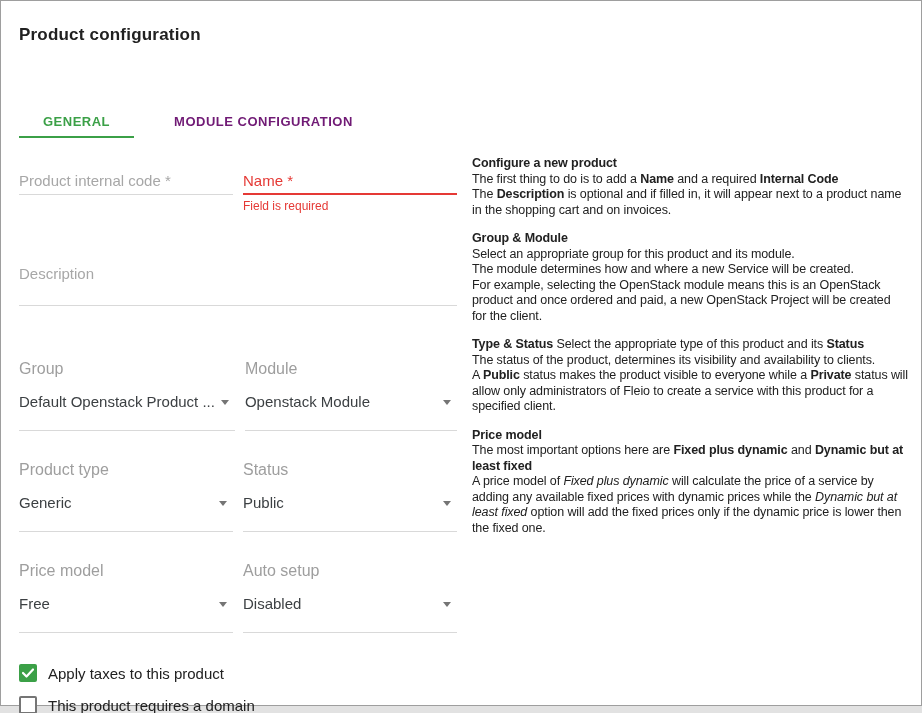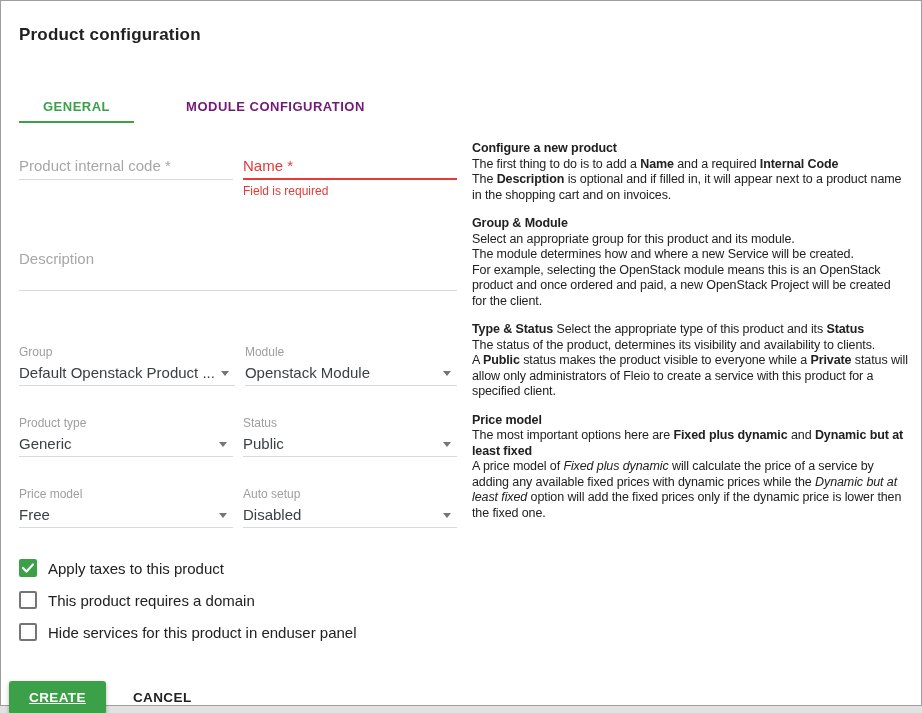--- a/index.html
+++ b/index.html
@@ -11,21 +11,21 @@
   }
   .dialog {
     width:922px; height:706px;
     background:#ffffff;
     border:1px solid #9e9e9e;
   }
   .page-title {
     padding:24px 1px 0 18px;
     font-size:17px; font-weight:700; color:#212121; letter-spacing:.2px;
   }
-  .tab-bar { margin:46px 0 0 18px; display:flex; gap:28px; }
+  .tab-bar { margin:61px 0 0 18px; display:flex; gap:16px; }
   .tab {
     height:32px; padding:0 24px;
     display:flex; align-items:center; justify-content:center;
     font-size:13px; font-weight:700; letter-spacing:.5px;
     color:#701a75; border-bottom:2px solid transparent; cursor:pointer;
     white-space:nowrap;
   }
   .tab.active { color:#3ba047; border-bottom-color:#3ba047; }
   .content { display:flex; margin-top:16px; padding-left:18px; }
   .form-col { width:438px; flex:none; }
@@ -40,24 +40,24 @@
   }
   .tf.invalid .ph { color:#e53935; border-bottom:2px solid #e53935; padding-bottom:4px; }
   .error-text { font-size:12px; color:#e53935; margin-top:4px; }
 
   .desc { margin-top:30px; }
   .desc .ph { padding:22px 0 23px 0; }
 
   .selects { margin-top:54px; }
   .sel-row { display:flex; gap:10px; margin-bottom:30px; }
   .select { flex:1; cursor:pointer; }
-  .sel-label { font-size:12px; color:#9e9e9e; }
+  .sel-label { font-size:16px; color:#9e9e9e; }
   .sel-value {
     display:flex; align-items:center; justify-content:space-between;
-    margin-top:5px; padding-bottom:4px; border-bottom:1px solid #d9d9d9;
+    margin-top:15px; padding-bottom:20px; border-bottom:1px solid #d9d9d9;
     font-size:15px; color:#3c4043; white-space:nowrap;
   }
   .sel-value .val { overflow:hidden; text-overflow:ellipsis; }
   .caret {
     width:0; height:0; flex:none; margin:2px 6px 0 6px;
     border-left:4px solid transparent; border-right:4px solid transparent;
     border-top:5px solid #757575;
   }
 
   .cb-group { margin-top:18px; }

